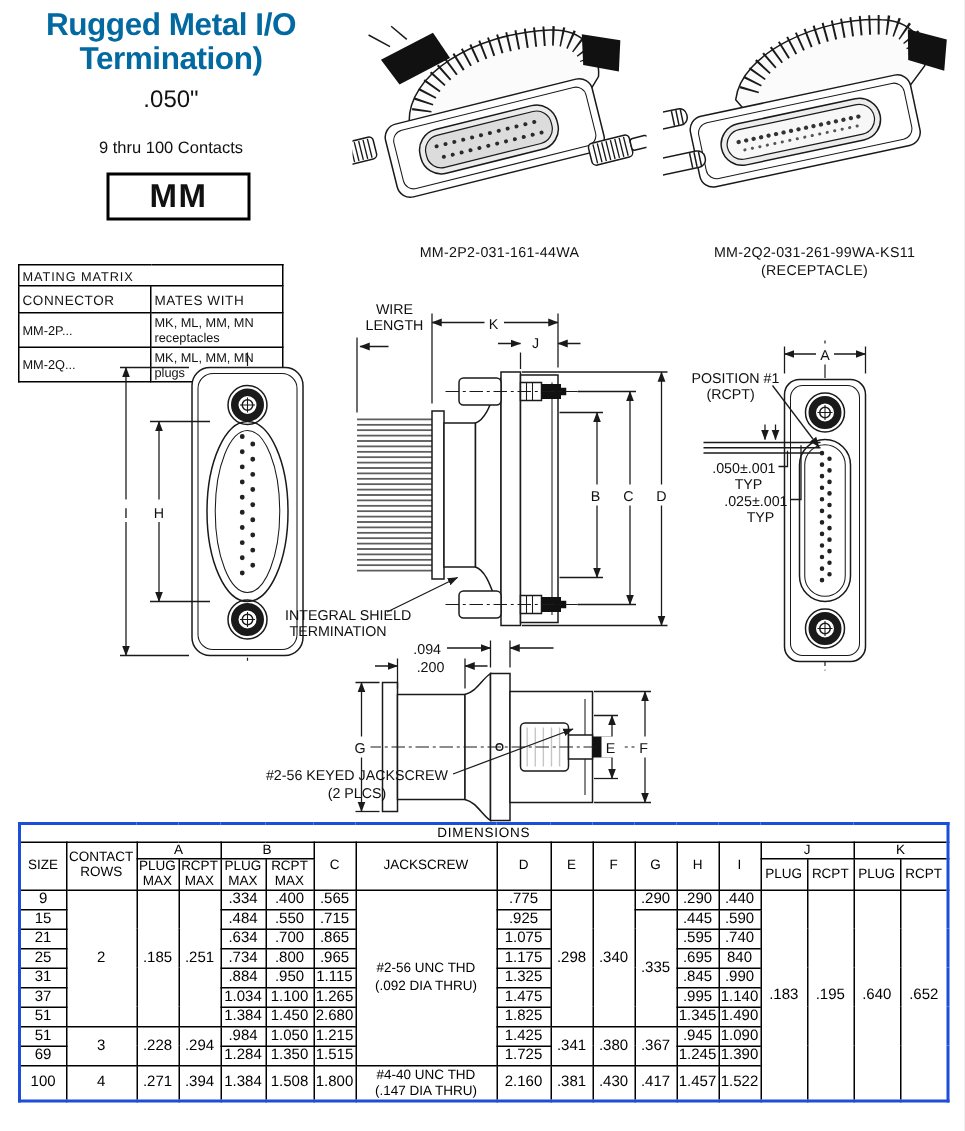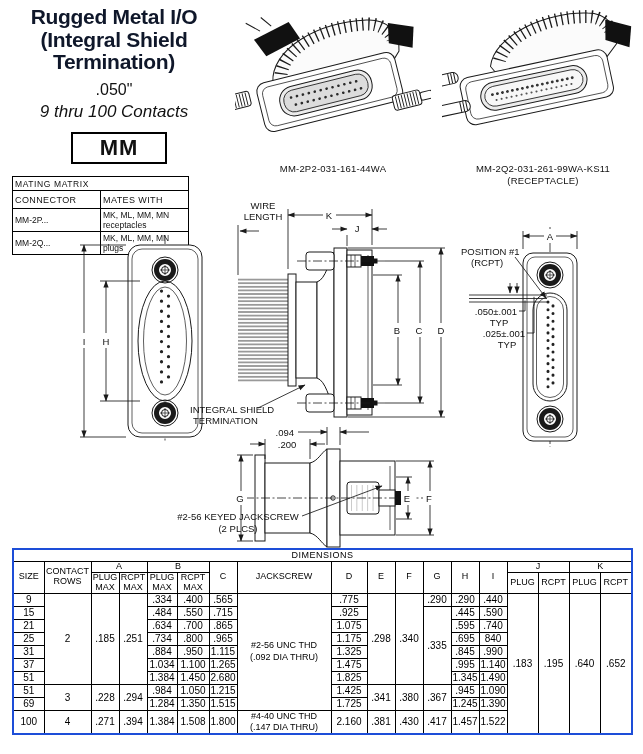--- a/index.html
+++ b/index.html
@@ -2,23 +2,23 @@
 <html><head>
 <meta charset="utf-8">
 <style>
   html,body { margin:0; padding:0; background:#e8e8e8; }
   .page { position:relative; width:643px; height:754px; background:#ffffff;
           font-family:"Liberation Sans",sans-serif; color:#111; overflow:hidden; }
   .abs { position:absolute; }
 
   
   .title-block { left:2px; top:6px; width:224px; text-align:center; }
-  .title-line { font-size:21px; font-weight:bold; line-height:1.08; color:#0f172a; letter-spacing:-0.3px; }
+  .title-line { font-size:21px; font-weight:bold; line-height:1.08; color:#0369a1; letter-spacing:-0.3px; }
   .pitch { font-size:16px; margin-top:7px; }
-  .contacts { font-size:17px; margin-top:3px;font-style:italic; }
+  .contacts { font-size:11px; margin-top:17px; }
   .mm-box { display:inline-block; border:2px solid #000; padding:1px 27px; font-size:22px;
             font-weight:bold; margin-top:10px; letter-spacing:1px;margin-left:10px; }
 
   
   .pn { text-align:center; font-size:9.5px; line-height:1.3; letter-spacing:0.2px; }
 
   
   .mmx { border-collapse:collapse; table-layout:fixed; }
   .mmx td { border:1px solid #000; padding:1px 2px; font-size:8.5px; height:11px; }
   .mmx .mmt { font-size:8.5px; letter-spacing:0.6px; }
@@ -59,21 +59,20 @@
         <path d="M0,1.4 L9.6,5 L0,8.6 z" fill="#1a1a1a"></path>
       </marker>
       <pattern id="wirepat" width="4" height="3.6" patternUnits="userSpaceOnUse">
         <line x1="0" y1="1.8" x2="4" y2="1.8" stroke="#1a1a1a" stroke-width="0.85"></line>
       </pattern>
     </defs>
   </svg>
 
   <div class="abs title-block">
     <div class="title-line">Rugged Metal I/O</div>
-    <div class="title-line">(Integral Shield</div>
     <div class="title-line">Termination)</div>
     <div class="pitch">.050"</div>
     <div class="contacts">9 thru 100 Contacts</div>
     <div><span class="mm-box">MM</span></div>
   </div>
 
   <svg class="abs" style="left:235px;top:6px" width="196" height="154" viewBox="0 0 196 154">
     <g transform="rotate(-14 98 78)">
       <path class="fg" d="M40,62 C46,30 96,14 146,24 C166,28 176,44 170,62 L152,80 C120,62 72,66 52,82 Z"></path>
       <path d="M50,56 C60,30 102,19 146,28 C158,31 166,39 167,49" fill="none" stroke="#1a1a1a" stroke-width="13" stroke-dasharray="1.3 4.7"></path>

